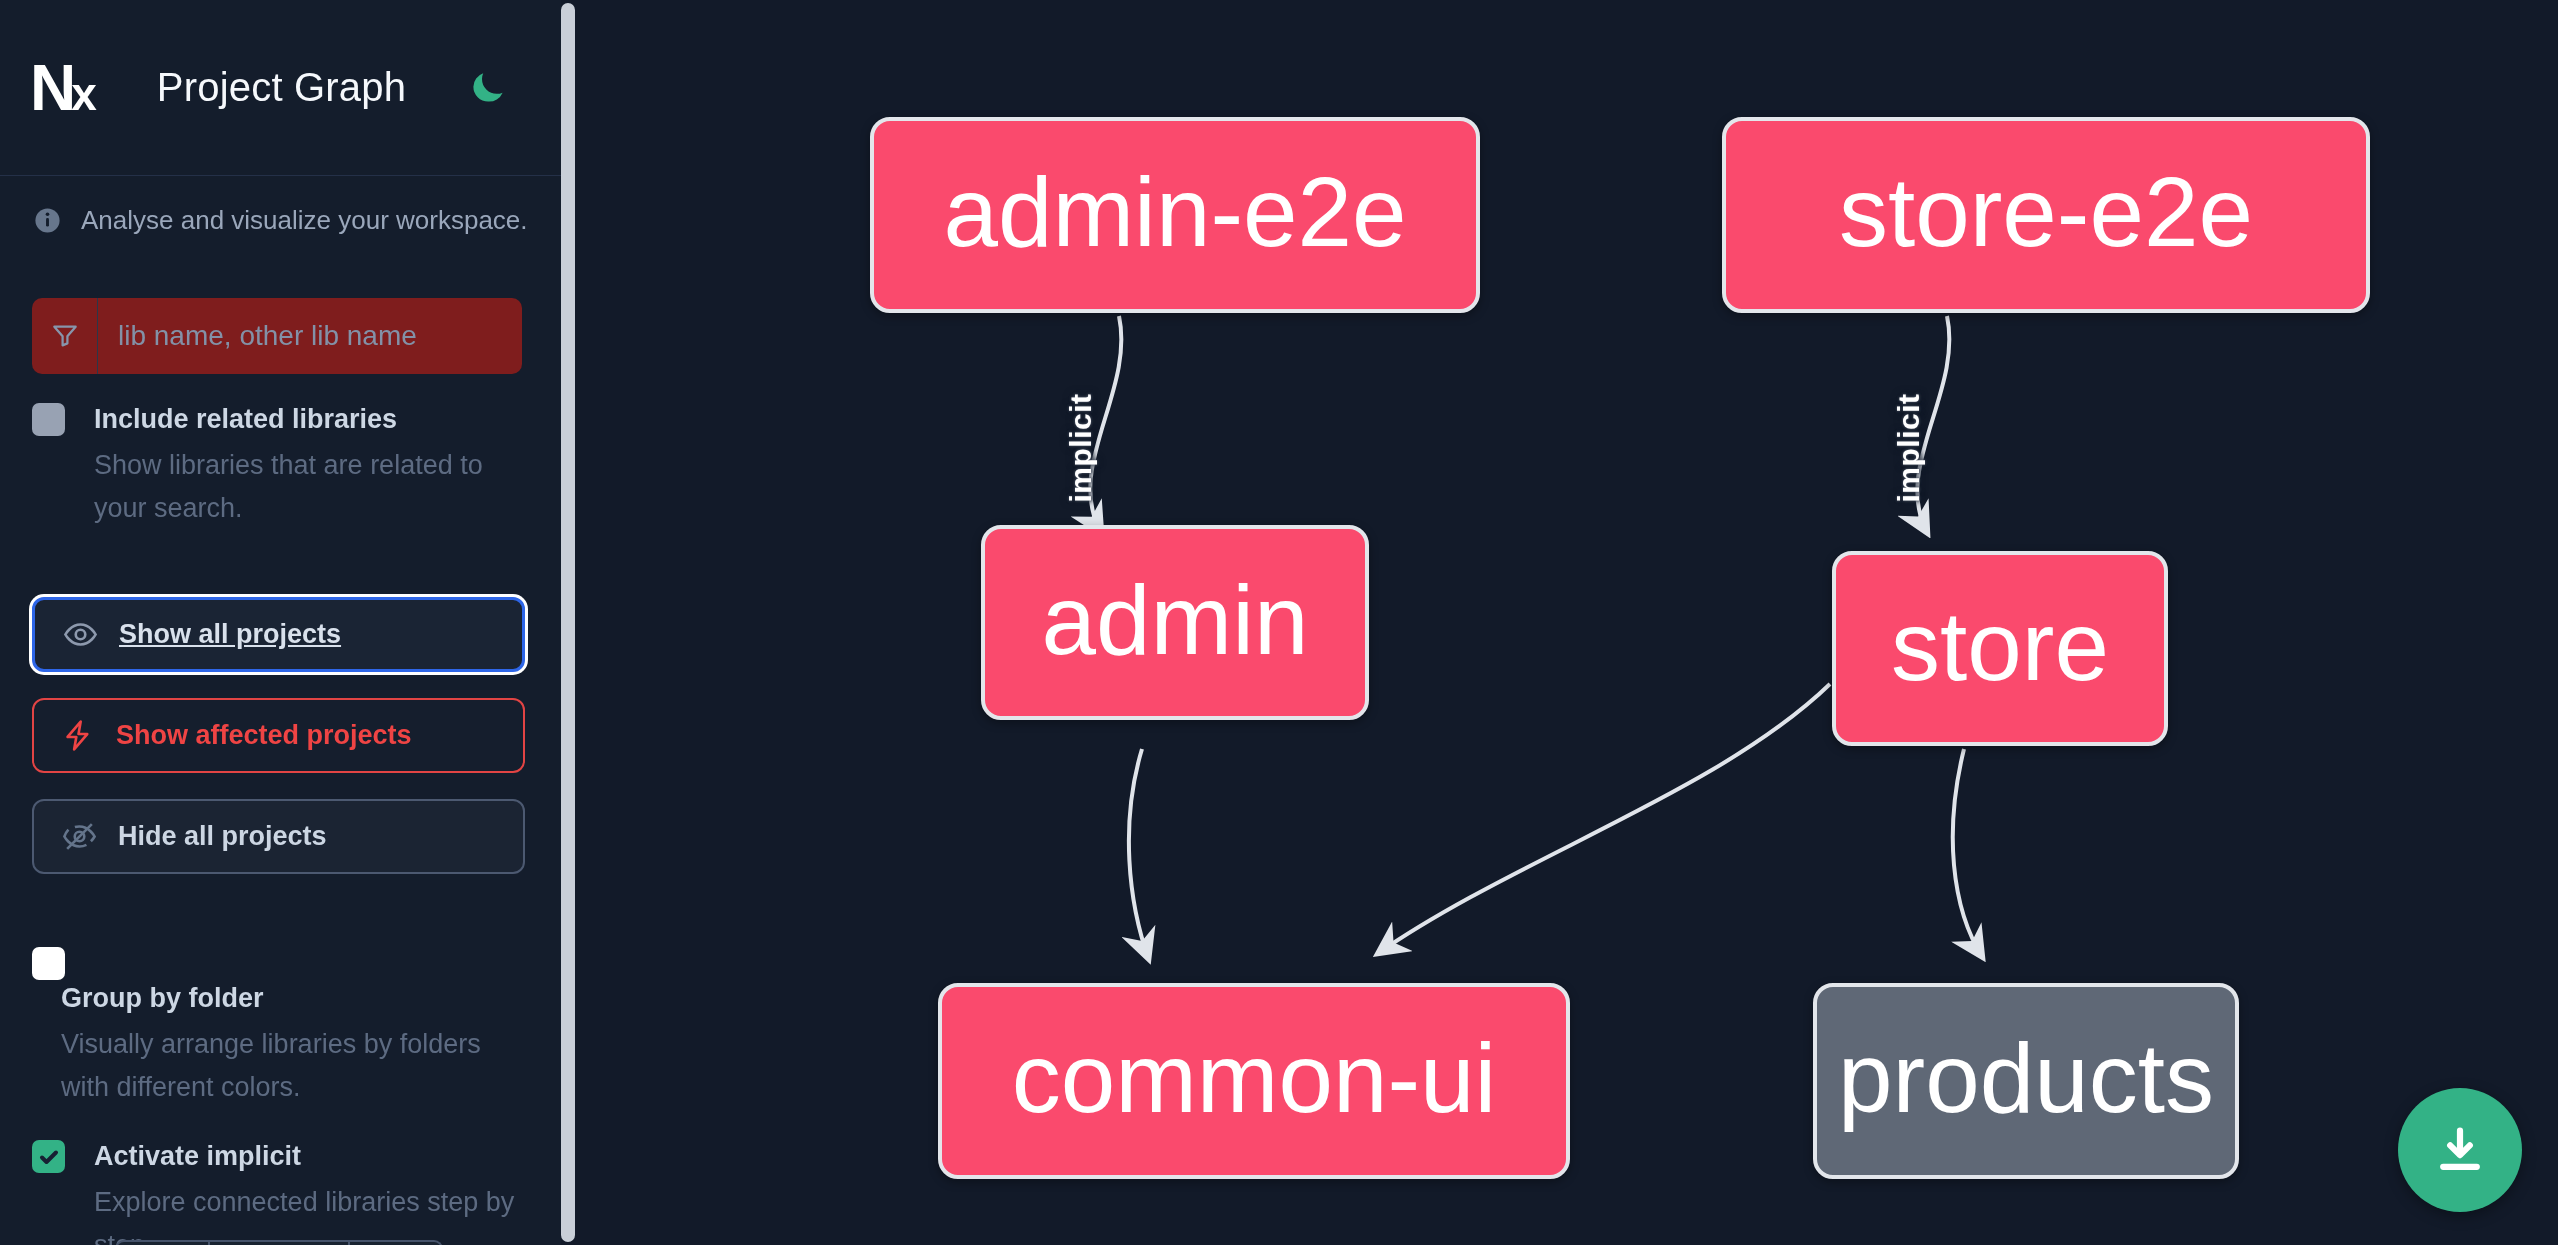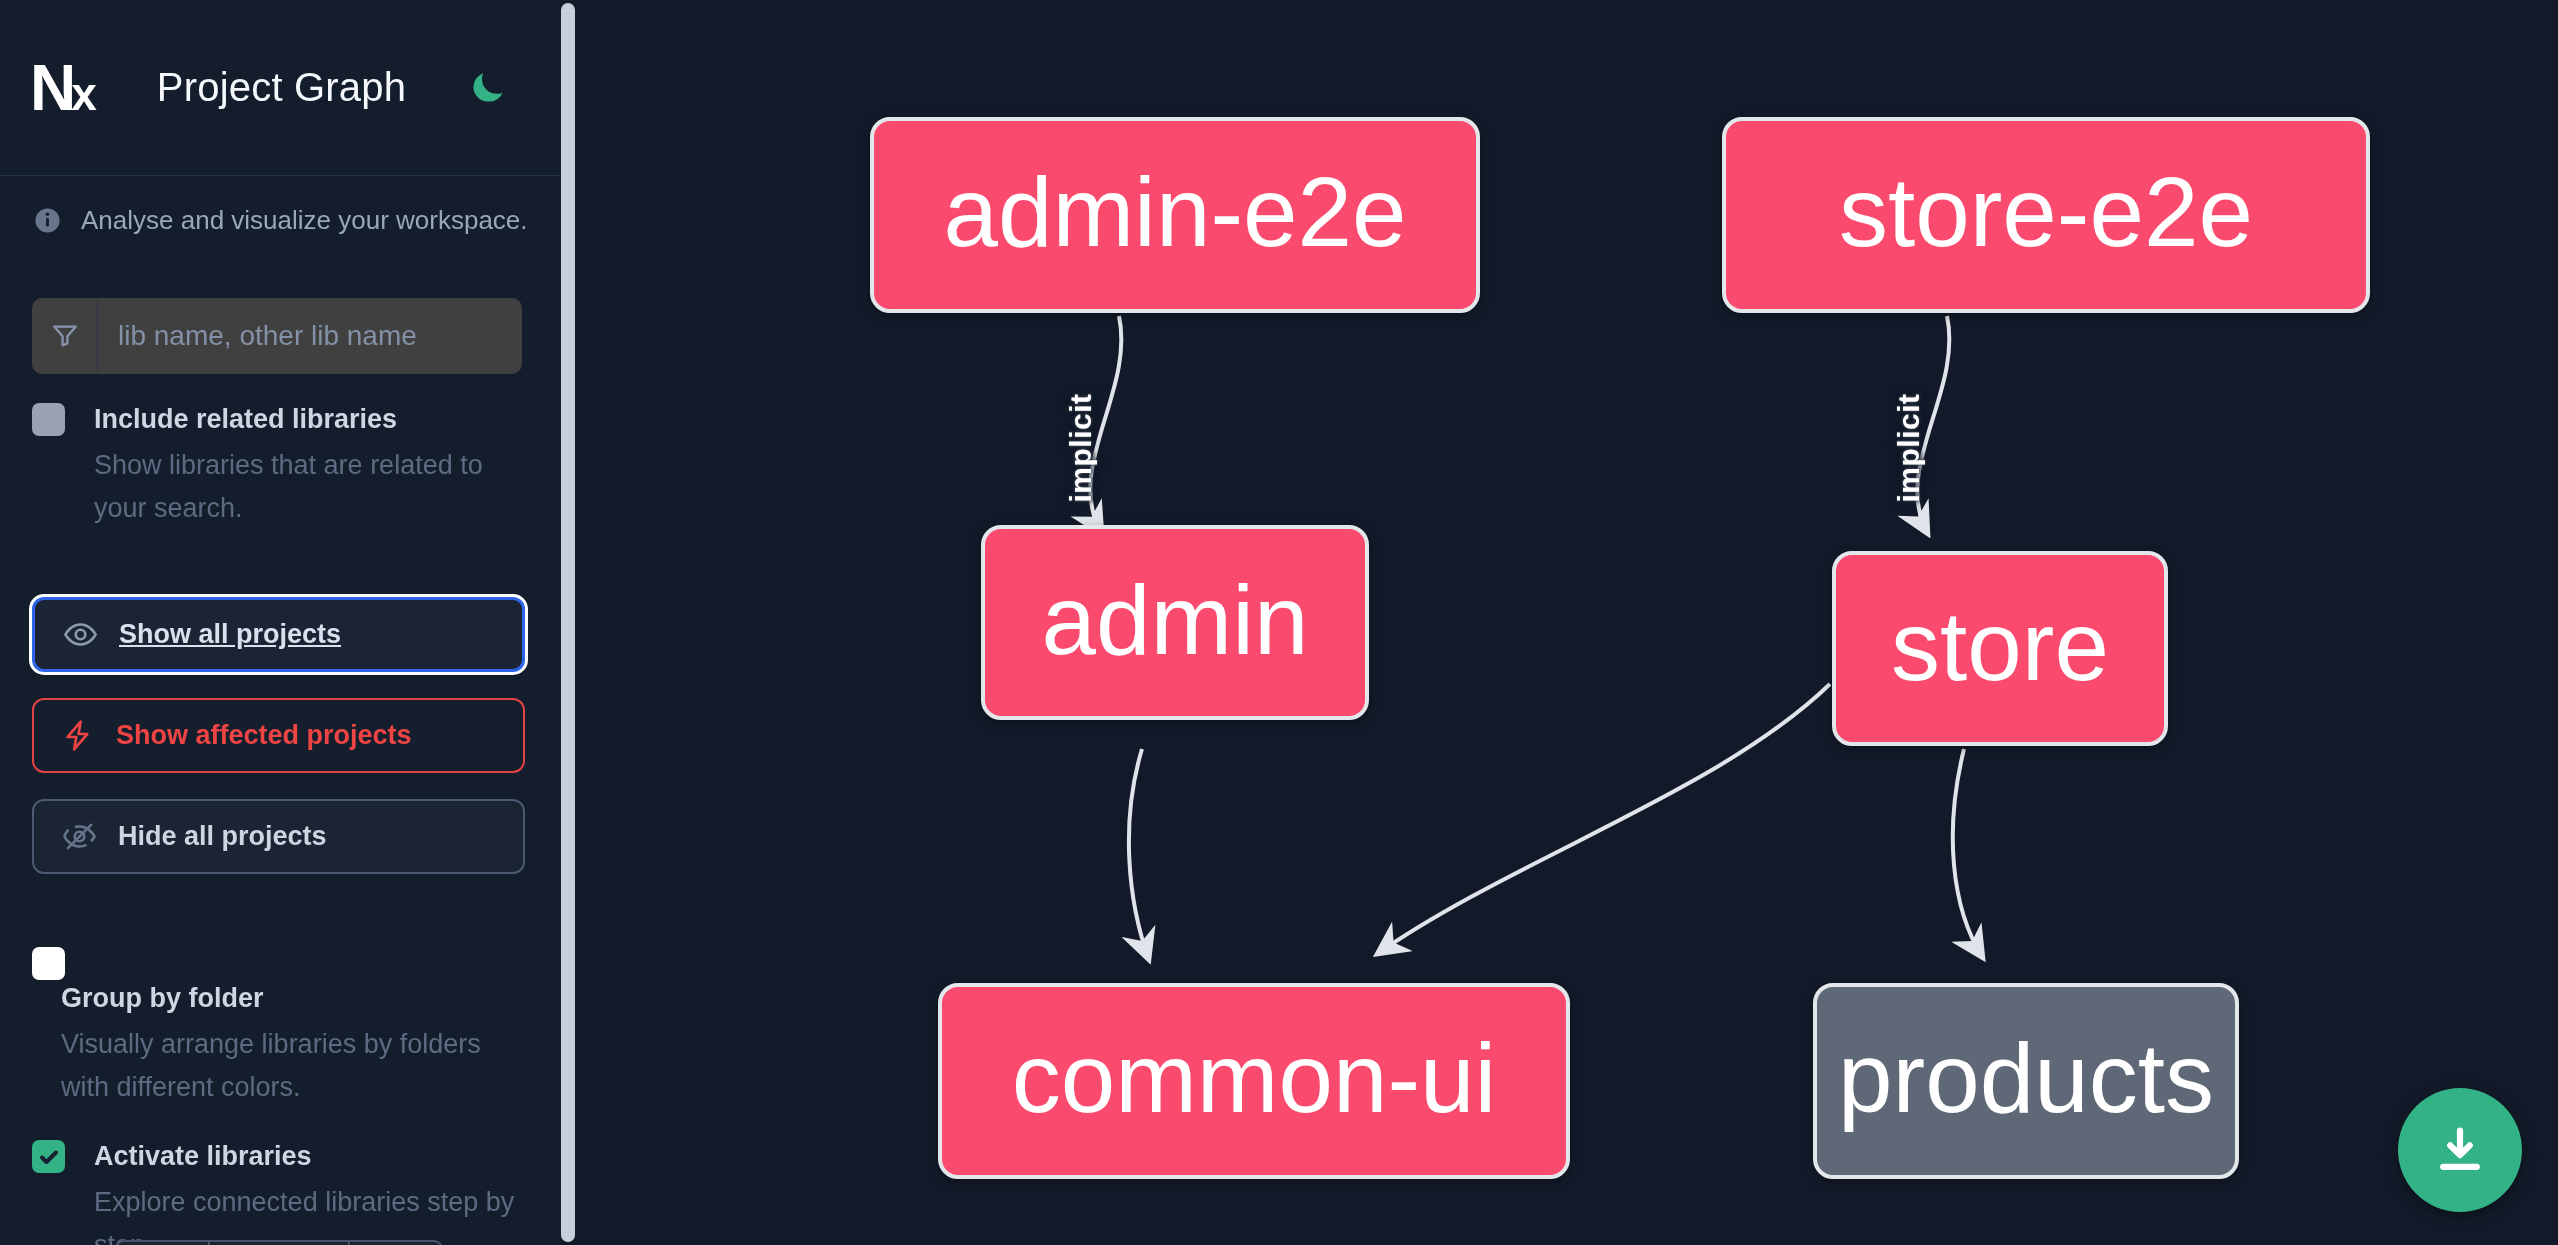--- a/index.html
+++ b/index.html
@@ -31,21 +31,21 @@
   .moon { margin-left:auto; width:36px; height:36px; }
 
   .tagline {
     display:flex; align-items:center; gap:19px;
     margin:29px 33px 0 33px; color:#9aa7bb; font-size:26px;
   }
   .tagline svg { flex:0 0 auto; }
 
   .search {
     margin:62px 0 0 32px; width:490px; height:76px;
-    background:#404040; border-radius:10px;
+    background:#7f1d1d; border-radius:10px;
     display:flex; align-items:center; overflow:hidden;
   }
   .search .funnel-cell {
     width:66px; height:100%; display:flex; align-items:center; justify-content:center;
     border-right:1px solid #2b3749;
   }
   .search input {
     flex:1; height:100%; background:transparent; border:none; outline:none;
     color:#cfd8e4; font-size:28px; padding:0 20px;
     font-family:"Liberation Sans", sans-serif;
@@ -214,21 +214,21 @@
     </div>
   </div>
 
   <div class="toggle-row row-proximity">
     <span class="box green">
       <svg width="24" height="24" viewBox="0 0 24 24" fill="none" stroke="#172033" stroke-width="4" stroke-linecap="round" stroke-linejoin="round">
         <path d="M5 12.5l4.5 4.5L19 7.5"></path>
       </svg>
     </span>
     <div class="toggle-text">
-      <div class="toggle-label">Activate libraries</div>
+      <div class="toggle-label">Activate implicit</div>
       <div class="toggle-desc">Explore connected libraries step by step.</div>
     </div>
   </div>
 
   <div class="segmented-stub">
     <span class="cell c1"></span>
       <span class="cell c2"></span>
       <span class="cell c3"></span>
   </div>
 </aside>

